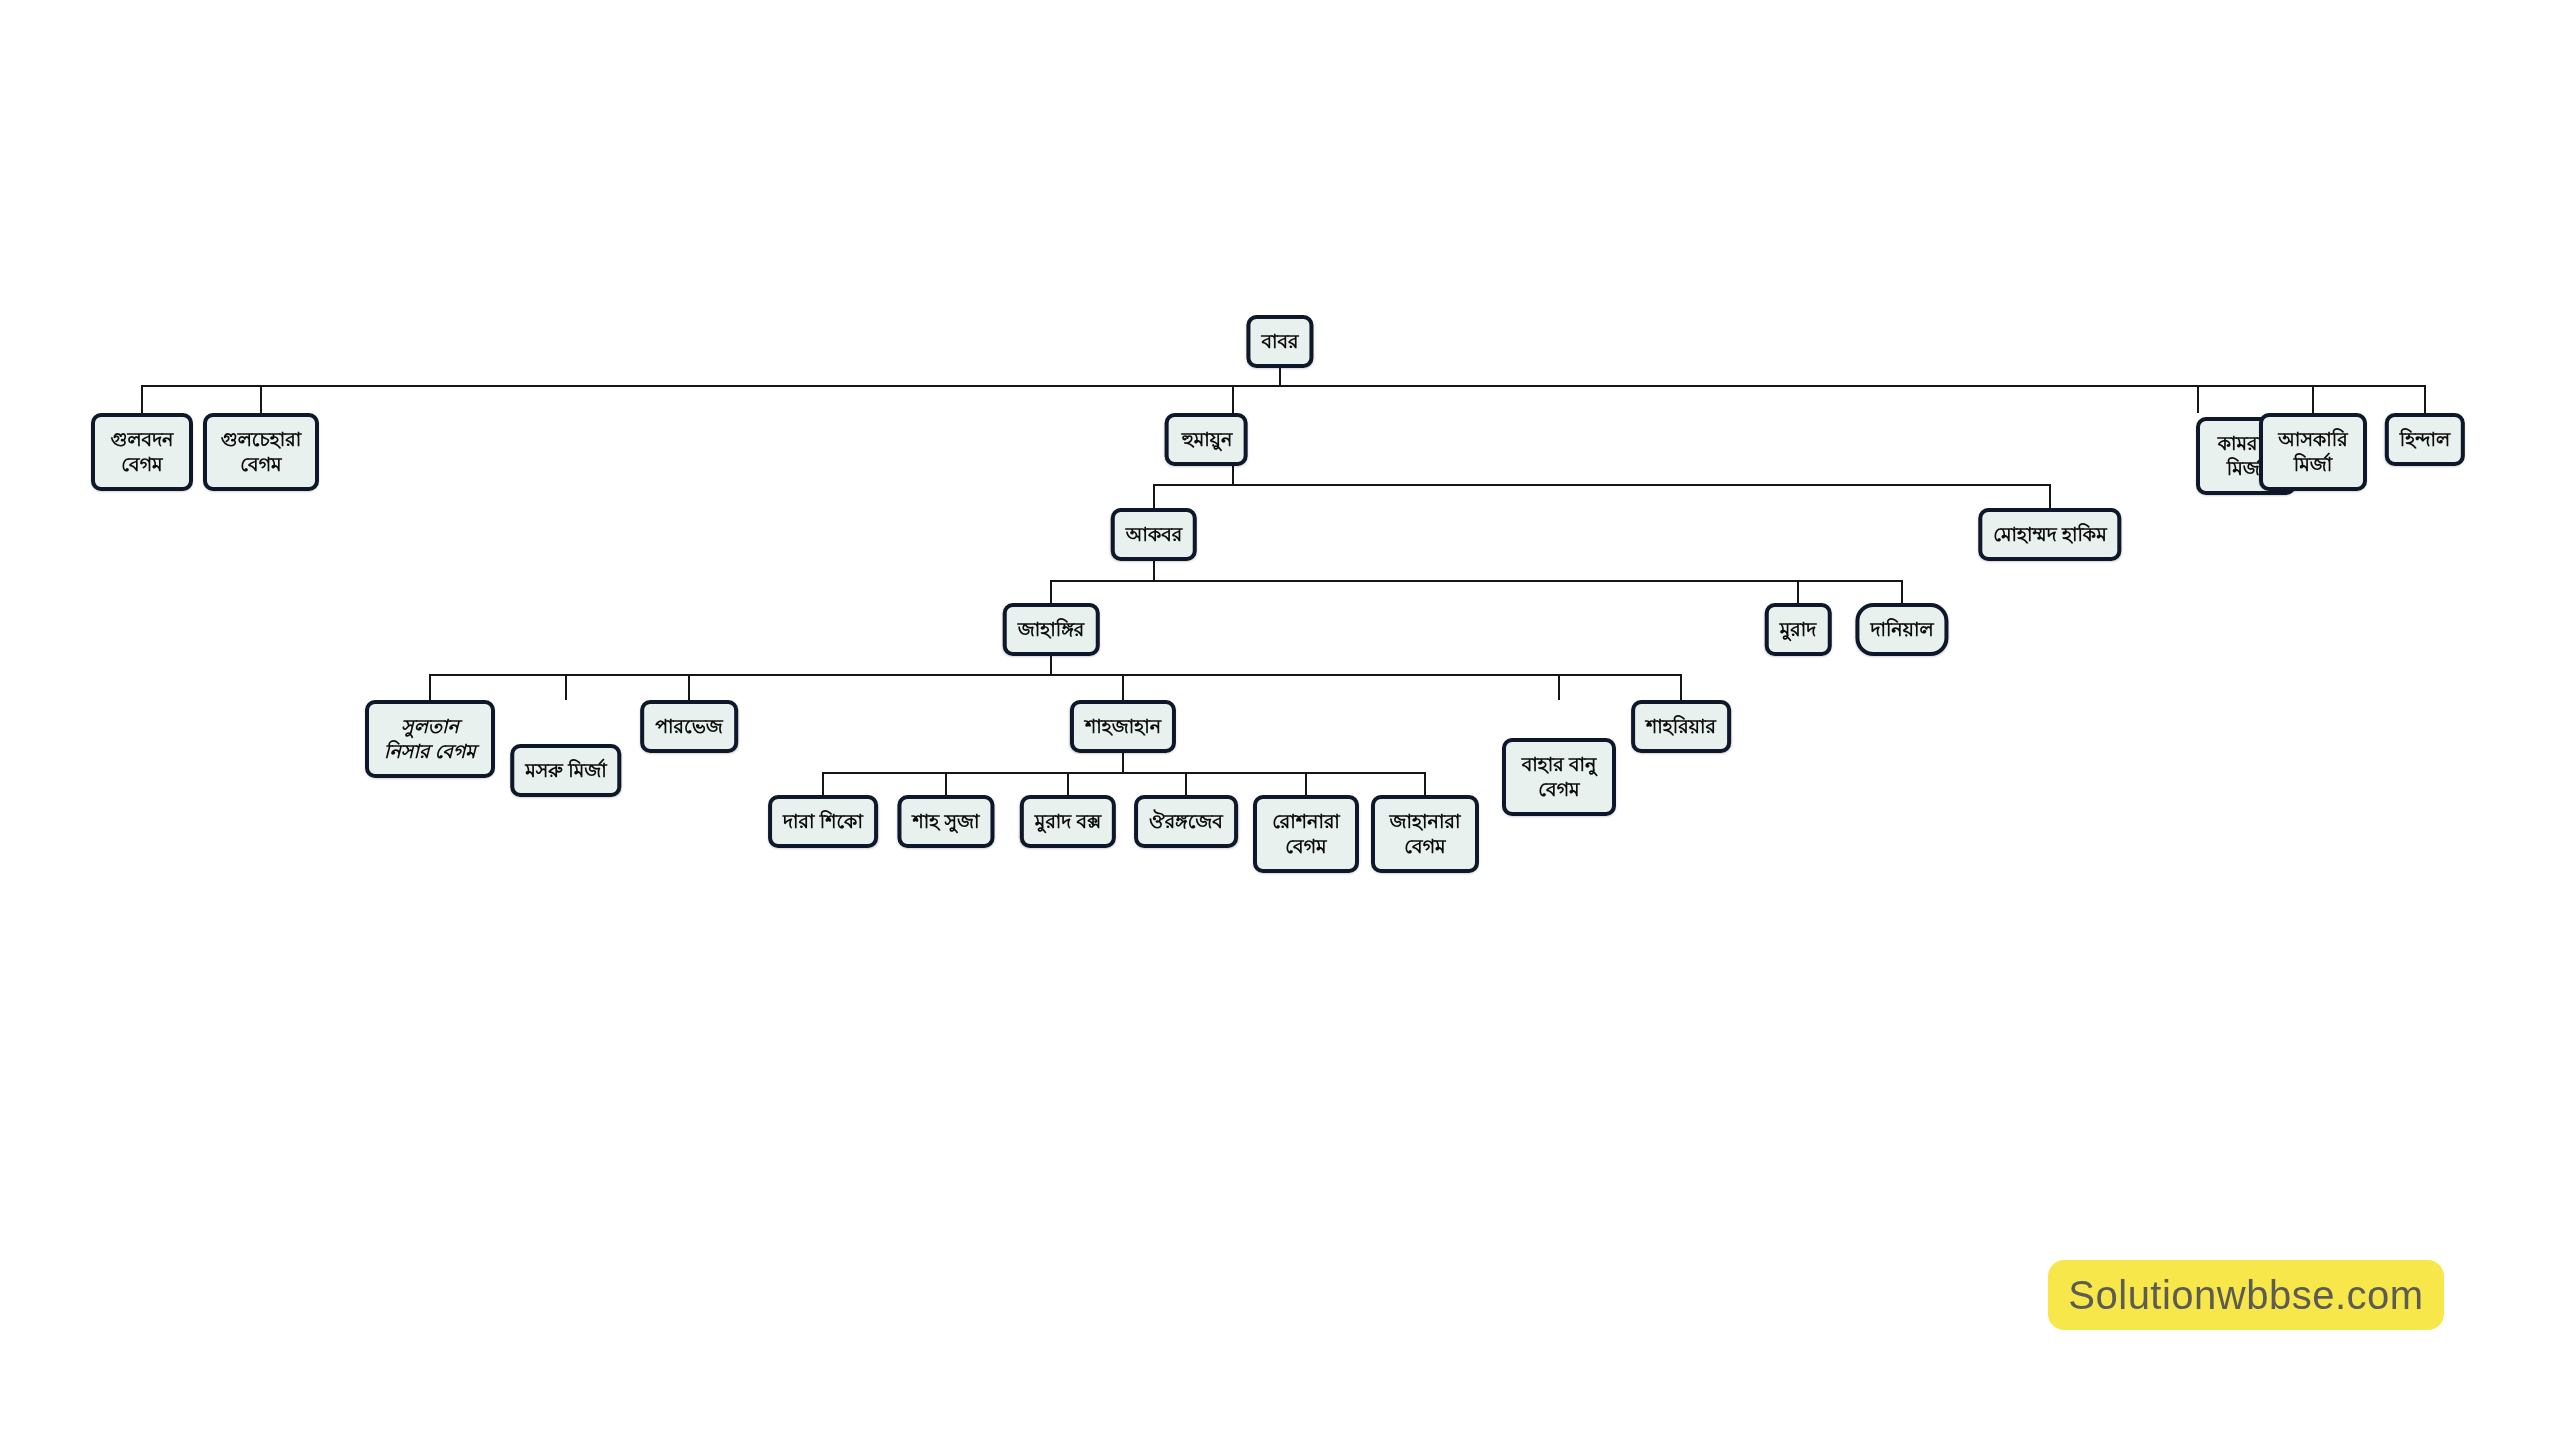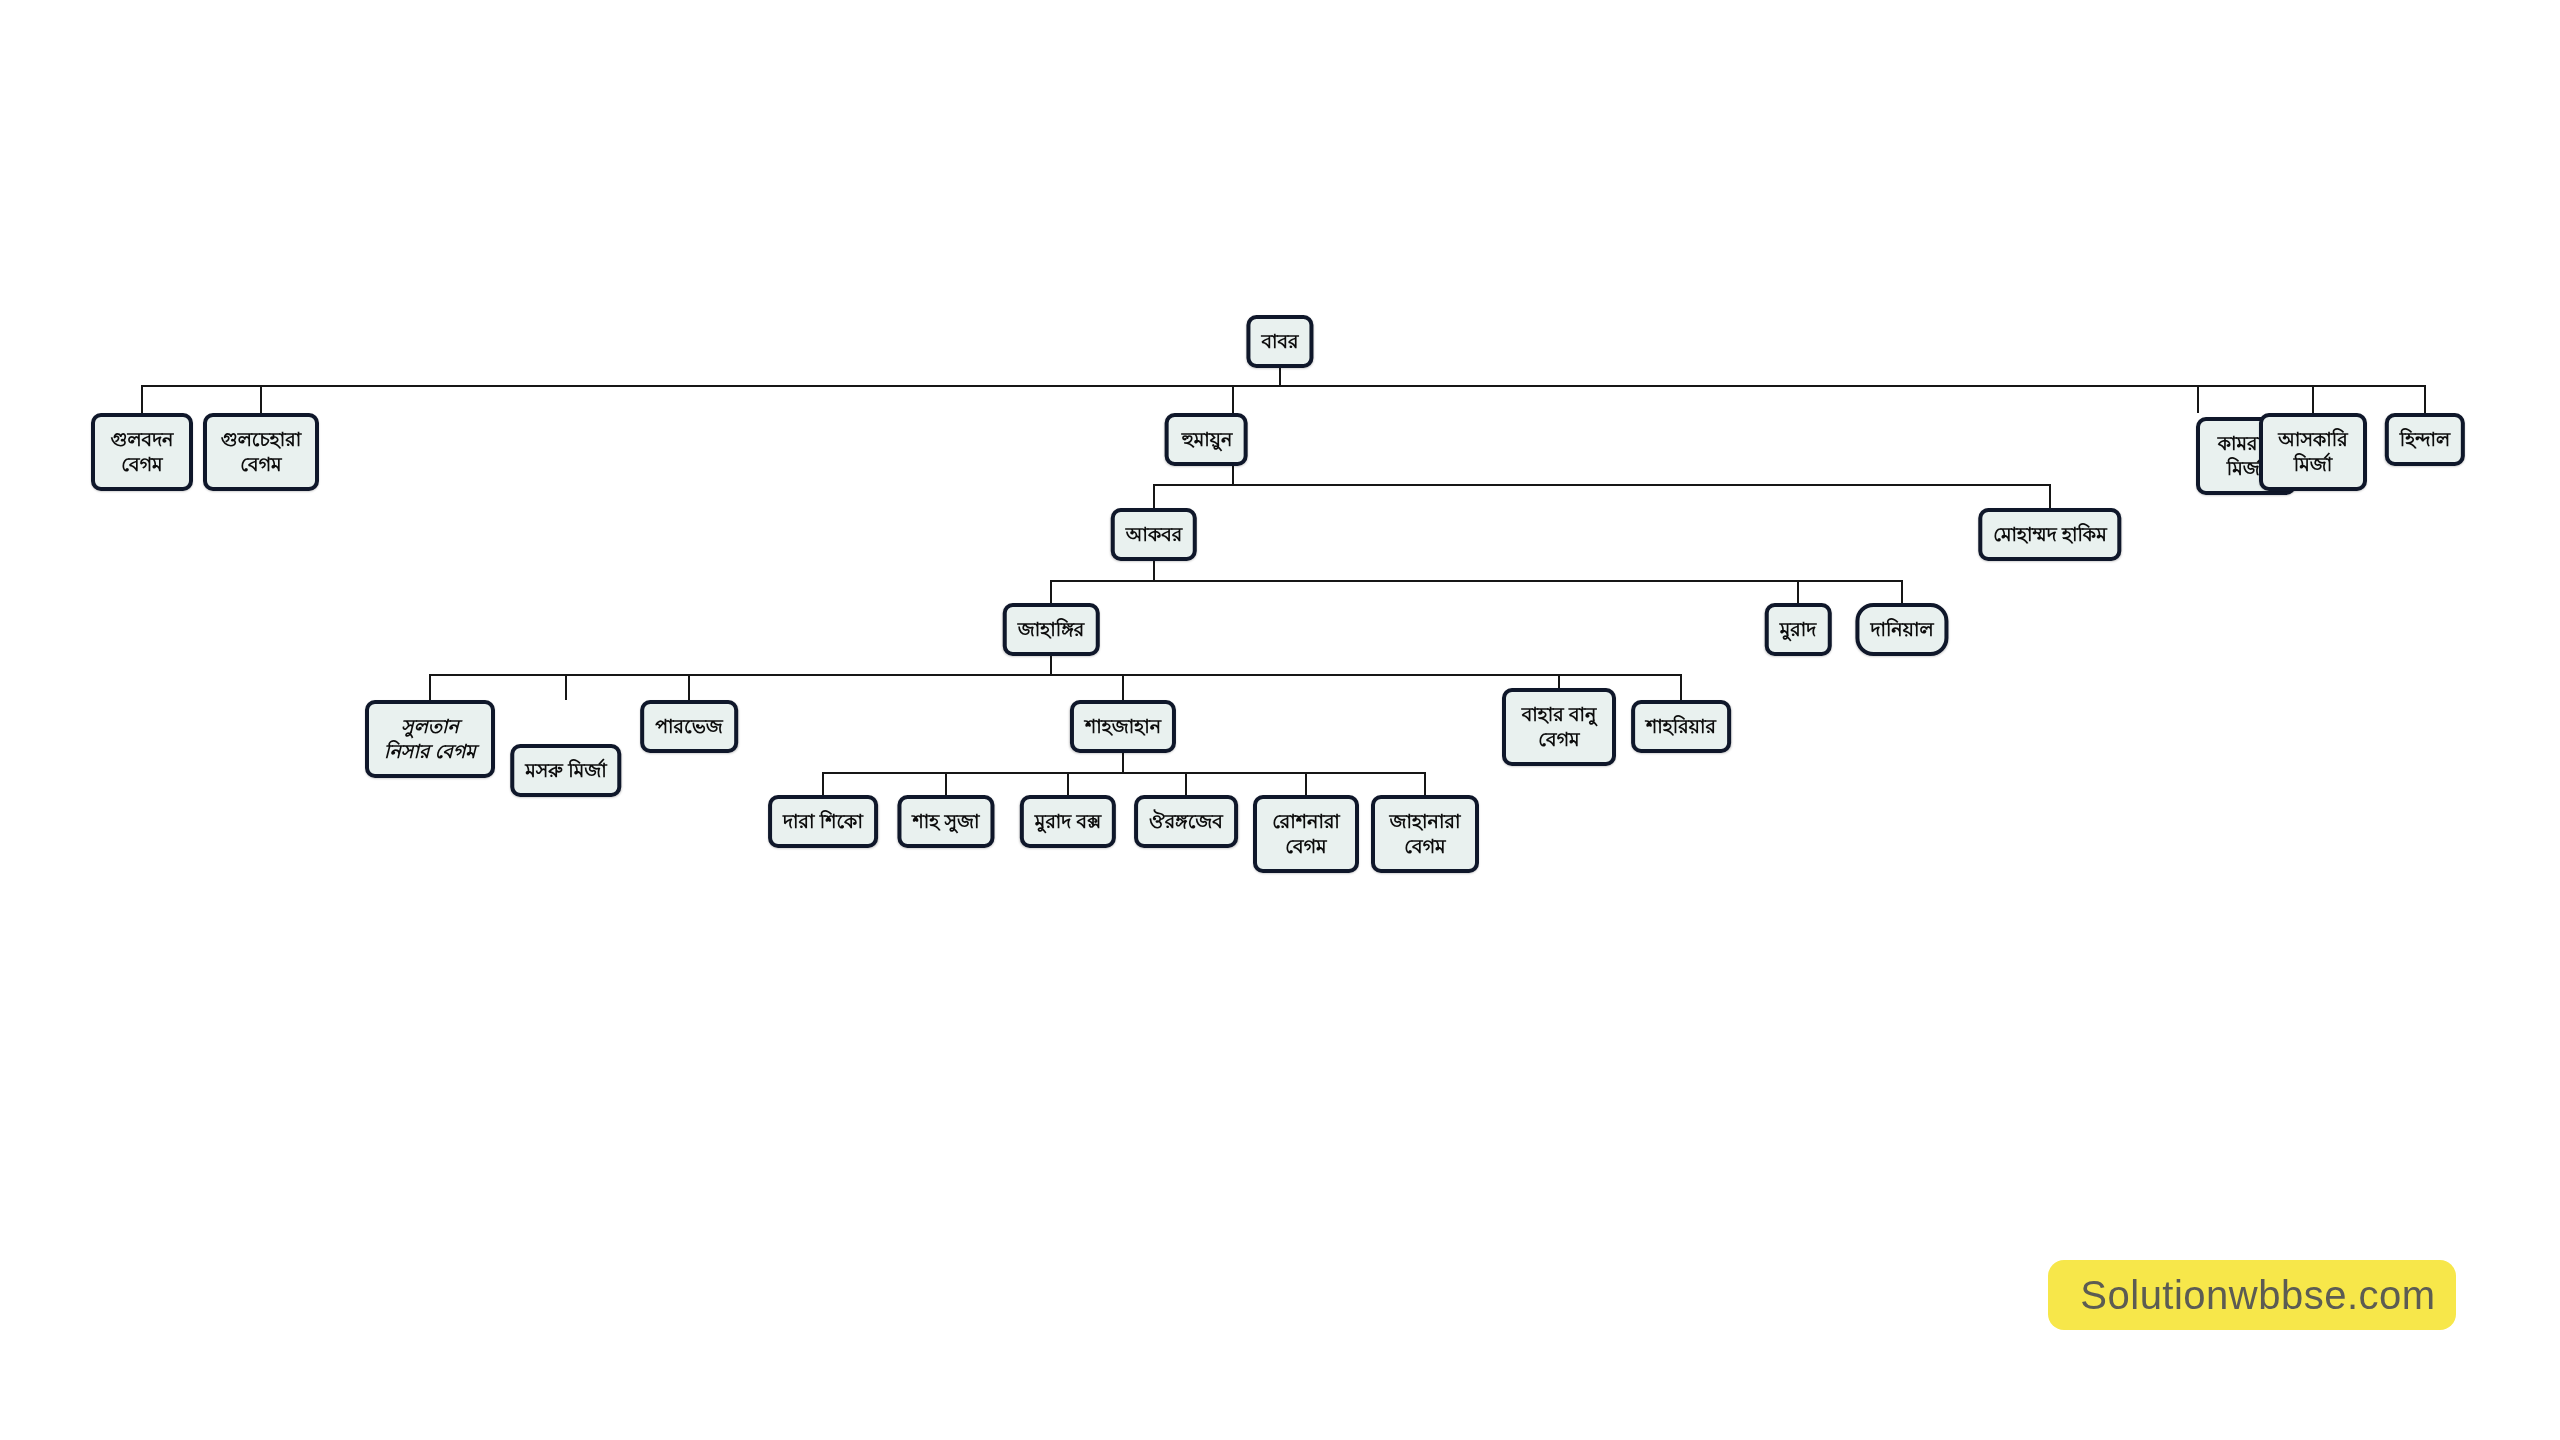--- a/index.html
+++ b/index.html
@@ -46,21 +46,20 @@
     height: 70px;
     background: #f7e74a;
     border-radius: 16px;
     display: flex;
     align-items: center;
     justify-content: center;
     color: #5c5c53;
     font-size: 40px;
     font-weight: 400;
     letter-spacing: 0.5px;
-    padding-left: 12px;
   }
 </style>
 </head>
 <body>
 
 <div id="canvas">
 
   <div class="line vline" style="left:1279px; top:365px; height:21px;"></div>
   <div class="line hline" style="left:141px; top:385px; width:2285px;"></div>
   <div class="line vline" style="left:141px; top:385px; height:28px;"></div>
@@ -112,21 +111,21 @@
   <div class="node" style="left:2050px; top:508px;">মোহাম্মদ হাকিম</div>
 
   <div class="node" style="left:1051px; top:603px;">জাহাঙ্গির</div>
   <div class="node" style="left:1798px; top:603px;">মুরাদ</div>
   <div class="node" style="left:1902px; top:603px;border-radius:18px;">দানিয়াল</div>
 
   <div class="node wrap" style="left:430px; top:700px; width:100px;font-style:italic;">সুলতান নিসার বেগম</div>
   <div class="node" style="left:566px; top:700px;margin-top:44px;">মসরু মির্জা</div>
   <div class="node" style="left:689px; top:700px;">পারভেজ</div>
   <div class="node" style="left:1123px; top:700px;">শাহজাহান</div>
-  <div class="node wrap" style="left:1559px; top:688px; width:84px;text-align:center;">বাহার বানু বেগম</div>
+  <div class="node wrap" style="left:1559px; top:738px; width:84px;text-align:center;">বাহার বানু বেগম</div>
   <div class="node" style="left:1681px; top:700px;">শাহরিয়ার</div>
 
   <div class="node" style="left:823px; top:795px;">দারা শিকো</div>
   <div class="node" style="left:946px; top:795px;">শাহ সুজা</div>
   <div class="node" style="left:1068px; top:795px;">মুরাদ বক্স</div>
   <div class="node" style="left:1186px; top:795px;">ঔরঙ্গজেব</div>
   <div class="node wrap" style="left:1306px; top:795px; width:76px;">রোশনারা বেগম</div>
   <div class="node wrap" style="left:1425px; top:795px; width:78px;">জাহানারা বেগম</div>
 
   <div id="watermark-badge">

